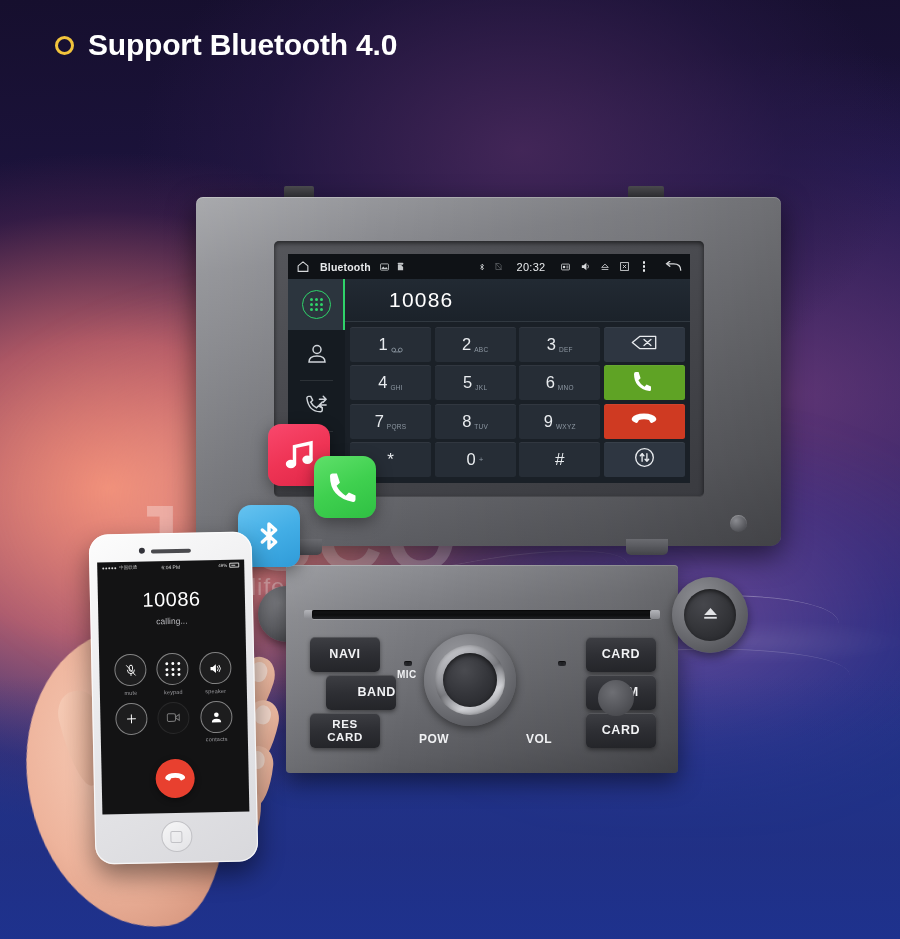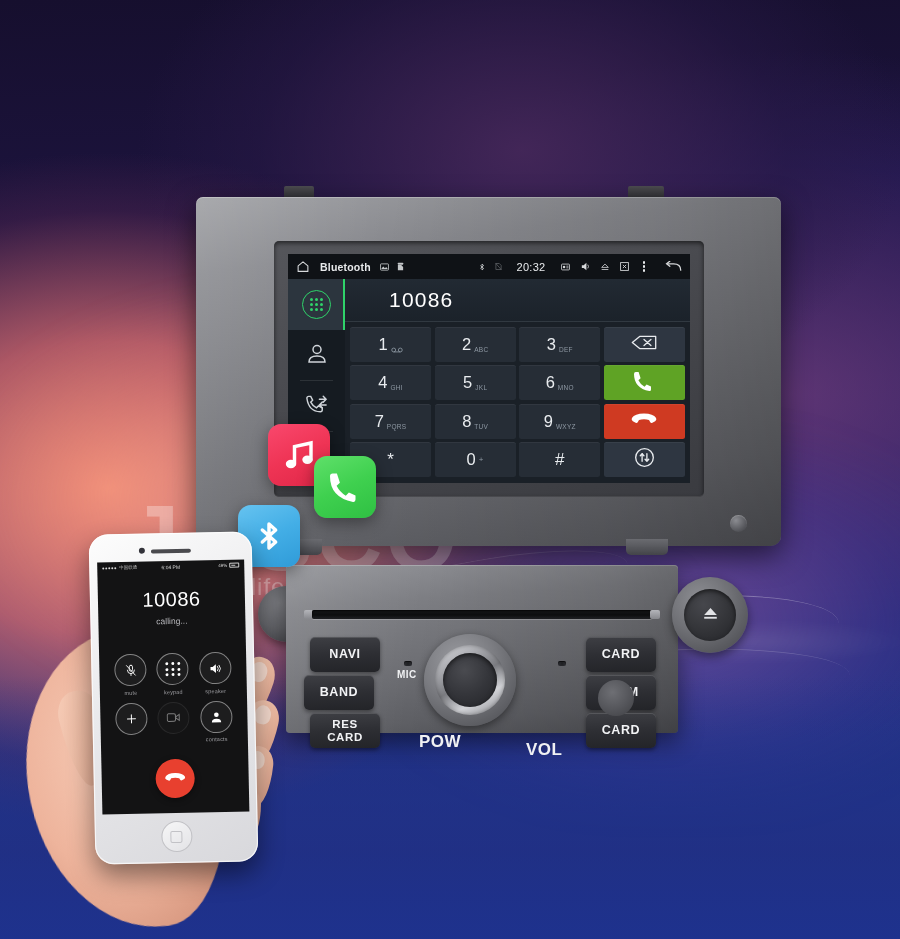--- a/index.html
+++ b/index.html
@@ -284,21 +284,21 @@
     border-radius: 48% 48% 44% 44% / 30% 30% 70% 70%;
   }
   .nail {
     position: absolute; background: #f3ddd2;
     border-radius: 50% 50% 42% 42%; opacity: 0.85;
   }
 
   
   .panel {
     position: absolute; left: 286px; top: 565px;
-    width: 392px; height: 168px; z-index: 22;
+    width: 392px; height: 208px; z-index: 22;
     background: linear-gradient(176deg, #8f9095 0%, #7d7e83 22%, #6e6f74 55%, #5e5f64 85%, #515257 100%);
     border-radius: 4px;
     box-shadow: 0 9px 24px rgba(0,0,0,0.48), inset 0 1px 0 rgba(255,255,255,0.24);
   }
   .panel:before {
     content: ""; position: absolute; inset: 0; border-radius: 4px;
     background: linear-gradient(98deg, rgba(255,255,255,0.12) 0%, rgba(255,255,255,0) 34%, rgba(0,0,0,0.13) 80%, rgba(0,0,0,0.22) 100%);
   }
   .slot {
     position: absolute; left: 26px; top: 45px; width: 340px; height: 9px;
@@ -337,21 +337,21 @@
     position: absolute; inset: 19px; border-radius: 50%;
     background: radial-gradient(circle at 40% 32%, #4a4b50 0%, #35363b 48%, #222327 100%);
     box-shadow: inset 0 2px 5px rgba(0,0,0,0.6);
   }
   .mic-hole {
     position: absolute; width: 8px; height: 5px; border-radius: 2px;
     background: radial-gradient(circle, #1d1e21 0%, #303136 100%);
     box-shadow: inset 0 1px 1px rgba(0,0,0,0.7);
   }
   .plabel {
-    position: absolute; color: #f0f1f3; font-size: 17px;
+    position: absolute; color: #f0f1f3; font-size: 12px;
     font-weight: bold; letter-spacing: 0.5px;
   }
   .eject-knob {
     position: absolute; left: 672px; top: 577px; width: 76px; height: 76px; z-index: 23;
     border-radius: 50%;
     background: radial-gradient(circle at 36% 30%, #8e8f94 0%, #6f7075 45%, #55565b 78%, #404145 100%);
     box-shadow: 0 4px 10px rgba(0,0,0,0.45);
     display: flex; align-items: center; justify-content: center;
   }
   .eject-face {
@@ -380,20 +380,24 @@
   <div class="bg-sheen-a"></div>
   <div class="bg-sheen-b"></div>
   <div class="bg-sheen-c"></div>
   <div class="car-ghost"></div>
   <div class="car-line" style="left:420px; top:600px; width:420px; height:90px; transform:rotate(-6deg);"></div>
   <div class="car-line" style="left:470px; top:650px; width:380px; height:70px; transform:rotate(-3deg); opacity:0.6;"></div>
   <div class="car-line" style="left:330px; top:560px; width:300px; height:60px; transform:rotate(-10deg); opacity:0.45;"></div>
 </div>
 
 <div class="header">
+  <div class="title-row">
+    <div class="bullet-ring"></div>
+    <div class="title-text">Support Bluetooth 4.0</div>
+  </div>
 </div>
 
 <div class="watermark">
   <div class="wm-brand">JASCO</div>
   <div class="wm-tag">Enjoy car life 智佳乐</div>
 </div>
 
 <div class="headunit">
   <div class="hu-tabs">
     <div class="hu-tab" style="left:88px; width:30px;"></div>
@@ -763,39 +767,39 @@
 <div class="side-knob"></div>
 
 <div class="panel">
   <div class="slot-cap" style="left:18px;"></div>
   <div class="slot"></div>
   <div class="slot-cap" style="left:364px;"></div>
 
   <div class="pbtn" style="left:24px; top:72px;">
     <span>NAVI</span>
   </div>
-  <div class="pbtn" style="left:18px; top:110px;">
+  <div class="pbtn" style="left:40px; top:110px;align-items:flex-end;">
     <span>BAND</span>
   </div>
   <div class="pbtn two" style="left:24px; top:148px;">
     <span>RES</span>
     <span>CARD</span>
   </div>
 
   <div class="mic-hole" style="left:118px; top:96px;"></div>
   <div class="plabel" style="left:111px; top:104px; font-size:10px;">MIC</div>
   <div class="mic-hole" style="left:272px; top:96px;"></div>
 
   <div class="knob-wrap">
     <div class="knob-outer"></div>
     <div class="knob-ring"></div>
     <div class="knob-face"></div>
   </div>
   <div class="plabel" style="left:133px; top:167px;">POW</div>
-  <div class="plabel" style="left:240px; top:175px;">VOL</div>
+  <div class="plabel" style="left:240px; top:167px;">VOL</div>
 
   <div class="pbtn" style="left:300px; top:72px;">
     <span>CARD</span>
   </div>
   <div class="pbtn" style="left:300px; top:110px;">
     <span>DIMM</span>
   </div>
   <div class="pbtn" style="left:300px; top:148px;">
     <span>CARD</span>
   </div>

